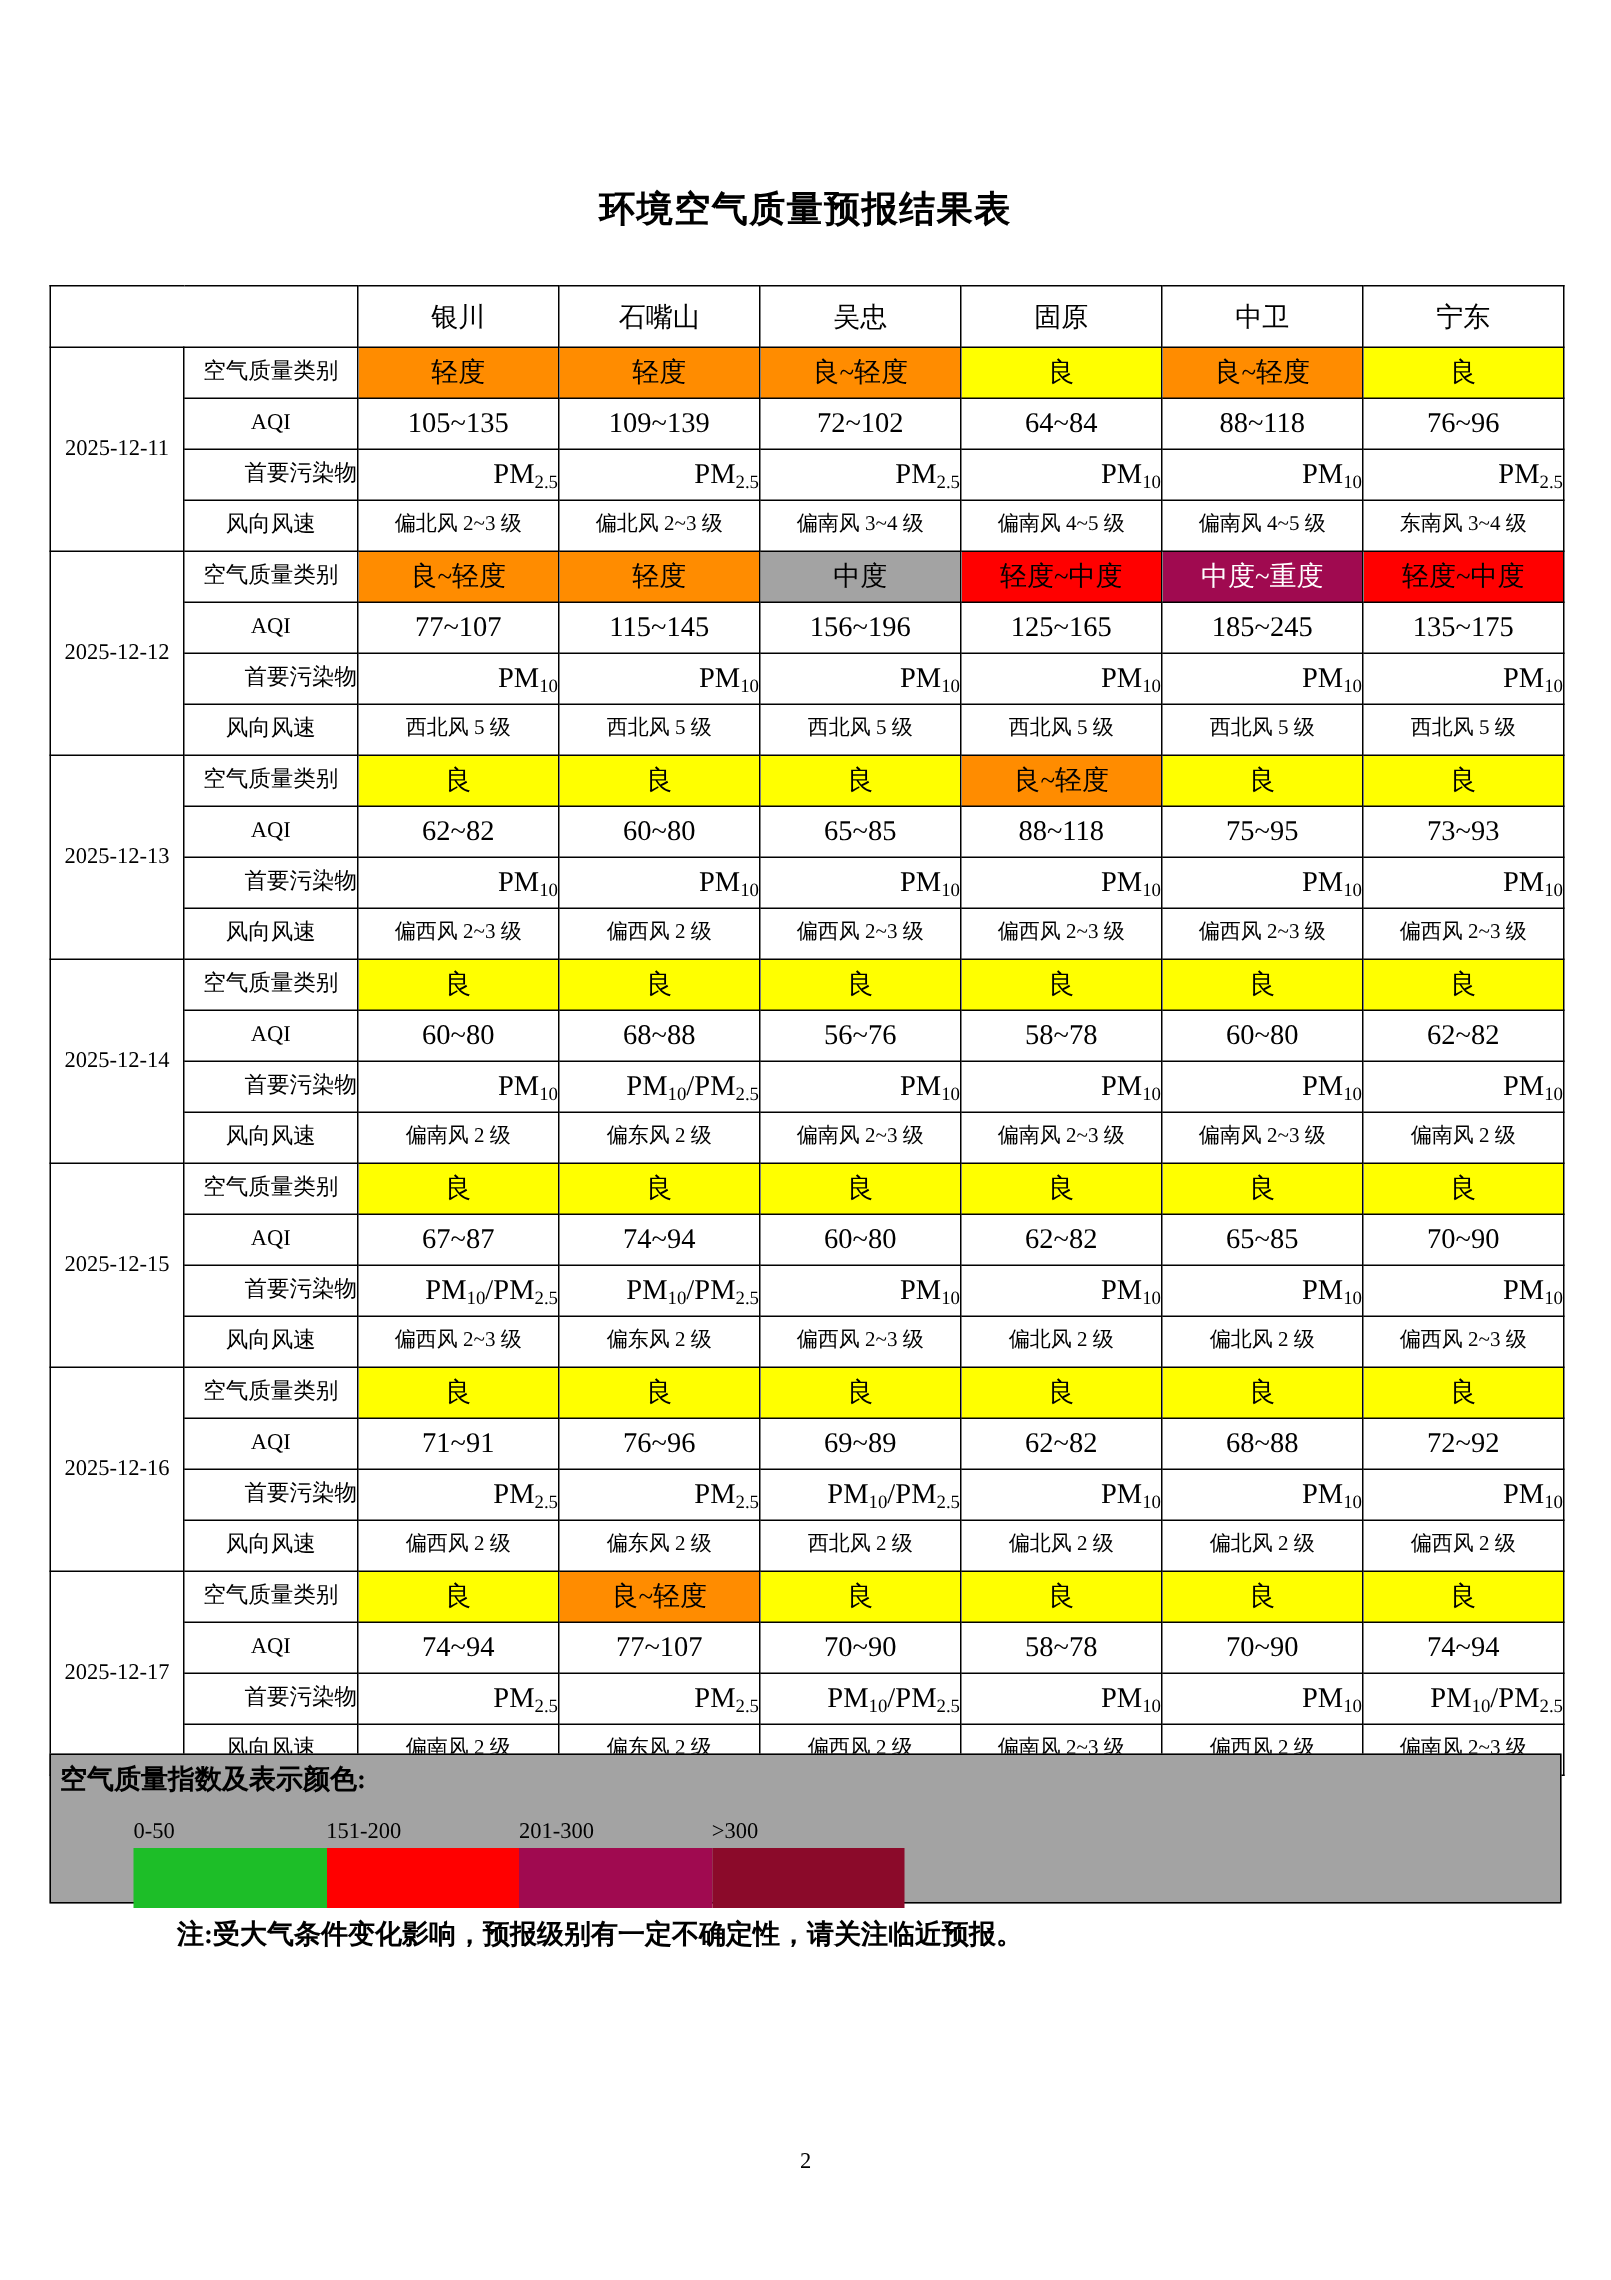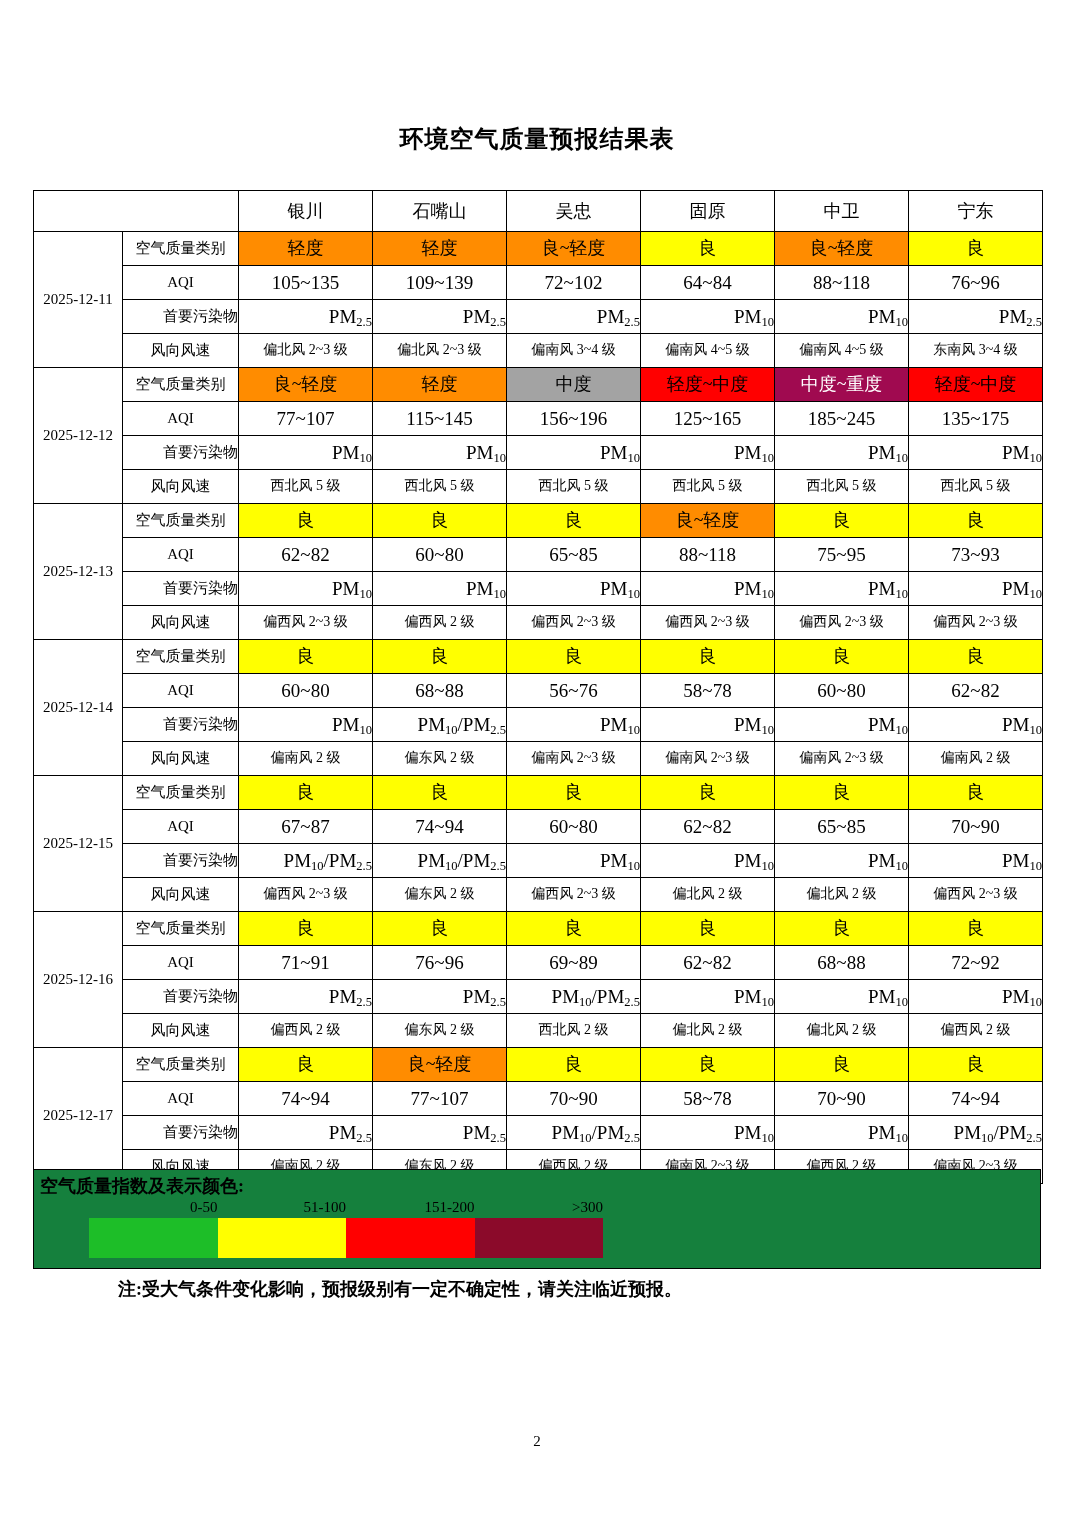--- a/index.html
+++ b/index.html
@@ -22,26 +22,26 @@
   tr.r-aqi td{height:33px;margin-left:28px;}
   tr.r-pol td{height:33px;text-align:right;}
   tr.r-wind td{height:33px;}
   td.cat-v{font-size:18px;}
   td.aqi-v{font-size:19px;}
   td.pol-v{font-size:19px;}
   td.pol-v sub{font-size:66%;vertical-align:baseline;position:relative;top:0.28em;}
   td.wind-v{font-size:14px;}
 
   .legend-box{position:absolute;left:33px;top:1169px;width:1006px;height:98px;
-              border:1px solid #000;background:#15803d;}
+              border:1px solid #000;background:#a3a3a3;}
   .legend-title{font-size:18px;font-weight:bold;padding:4px 0 0 6px;
                 font-family:"Liberation Serif","DejaVu Serif",serif;}
   .legend-band{position:absolute;left:55px;top:26px;display:flex;}
   .legend-seg{width:128.5px;display:flex;flex-direction:column;}
-  .legend-label{height:22px;font-size:15px;text-align:right;line-height:22px;}
+  .legend-label{height:22px;font-size:15px;text-align:left;line-height:22px;margin-top:14px;}
   .legend-color{height:40px;}
 
   .note-line{position:absolute;left:118px;top:1277px;font-size:18px;font-weight:bold;}
   .page-number{position:absolute;left:0;top:1433px;width:100%;text-align:center;font-size:15px;}
 </style>
 </head>
 <body>
 
 <div class="page">
 
@@ -331,26 +331,26 @@
   </table>
 
   <div class="legend-box">
     <div class="legend-title">空气质量指数及表示颜色:</div>
     <div class="legend-band" id="legend-band">
         <div class="legend-seg">
           <div class="legend-label">0-50</div>
           <div class="legend-color" style="background: rgb(29, 190, 40);"></div>
         </div>
         <div class="legend-seg">
-          <div class="legend-label">51-100</div>
-          <div class="legend-color" style="background: rgb(255, 255, 0);"></div>
+          <div class="legend-label">151-200</div>
+          <div class="legend-color" style="background: rgb(255, 0, 0);"></div>
         </div>
         <div class="legend-seg">
-          <div class="legend-label">151-200</div>
-          <div class="legend-color" style="background: rgb(255, 0, 0);"></div>
+          <div class="legend-label">201-300</div>
+          <div class="legend-color" style="background: rgb(160, 10, 80);"></div>
         </div>
         <div class="legend-seg">
           <div class="legend-label">&gt;300</div>
           <div class="legend-color" style="background: rgb(139, 10, 42);"></div>
         </div>
       </div>
   </div>
 
   <div class="note-line">注:受大气条件变化影响，预报级别有一定不确定性，请关注临近预报。</div>
 

